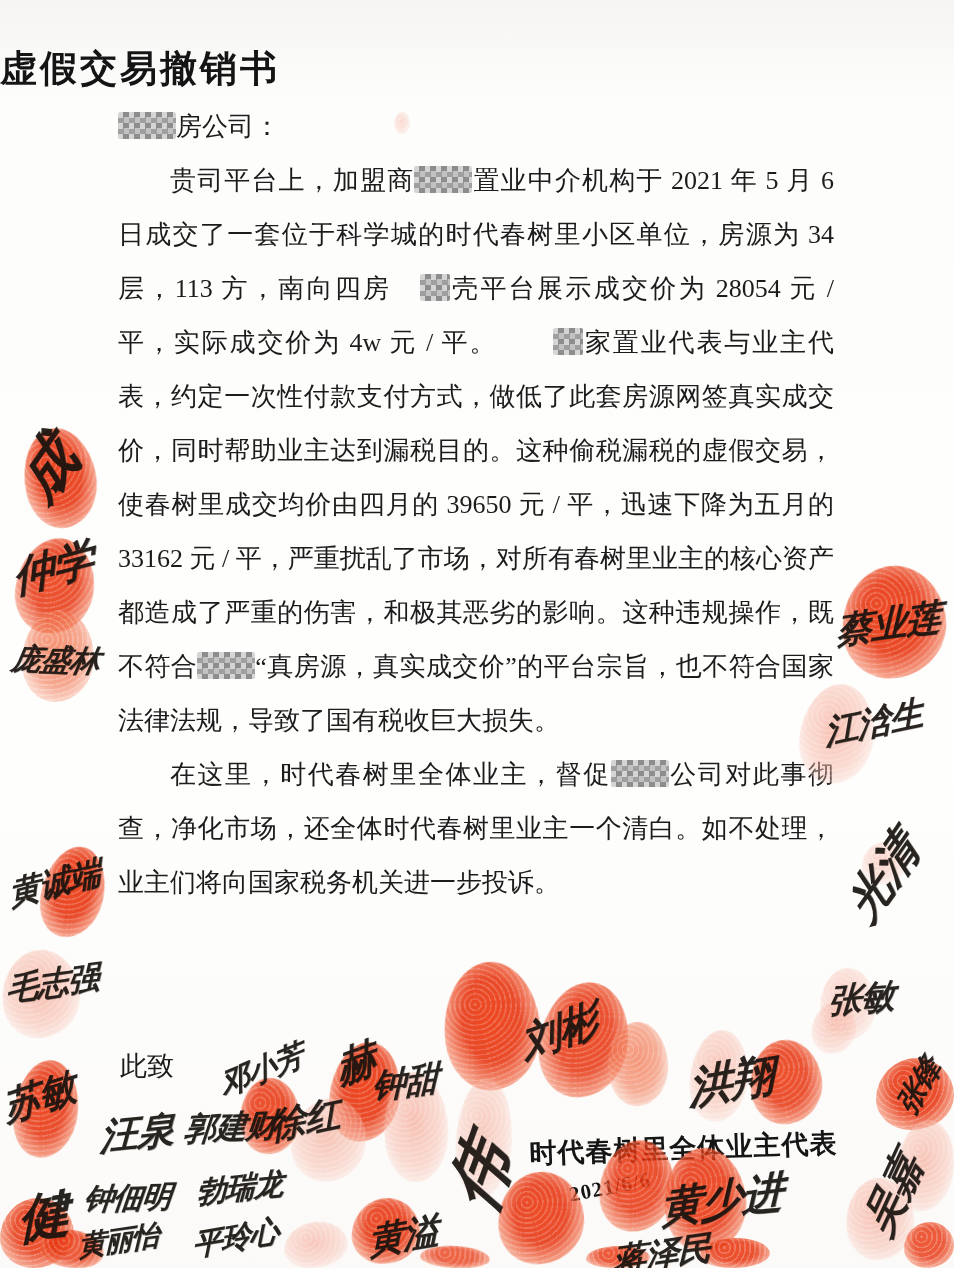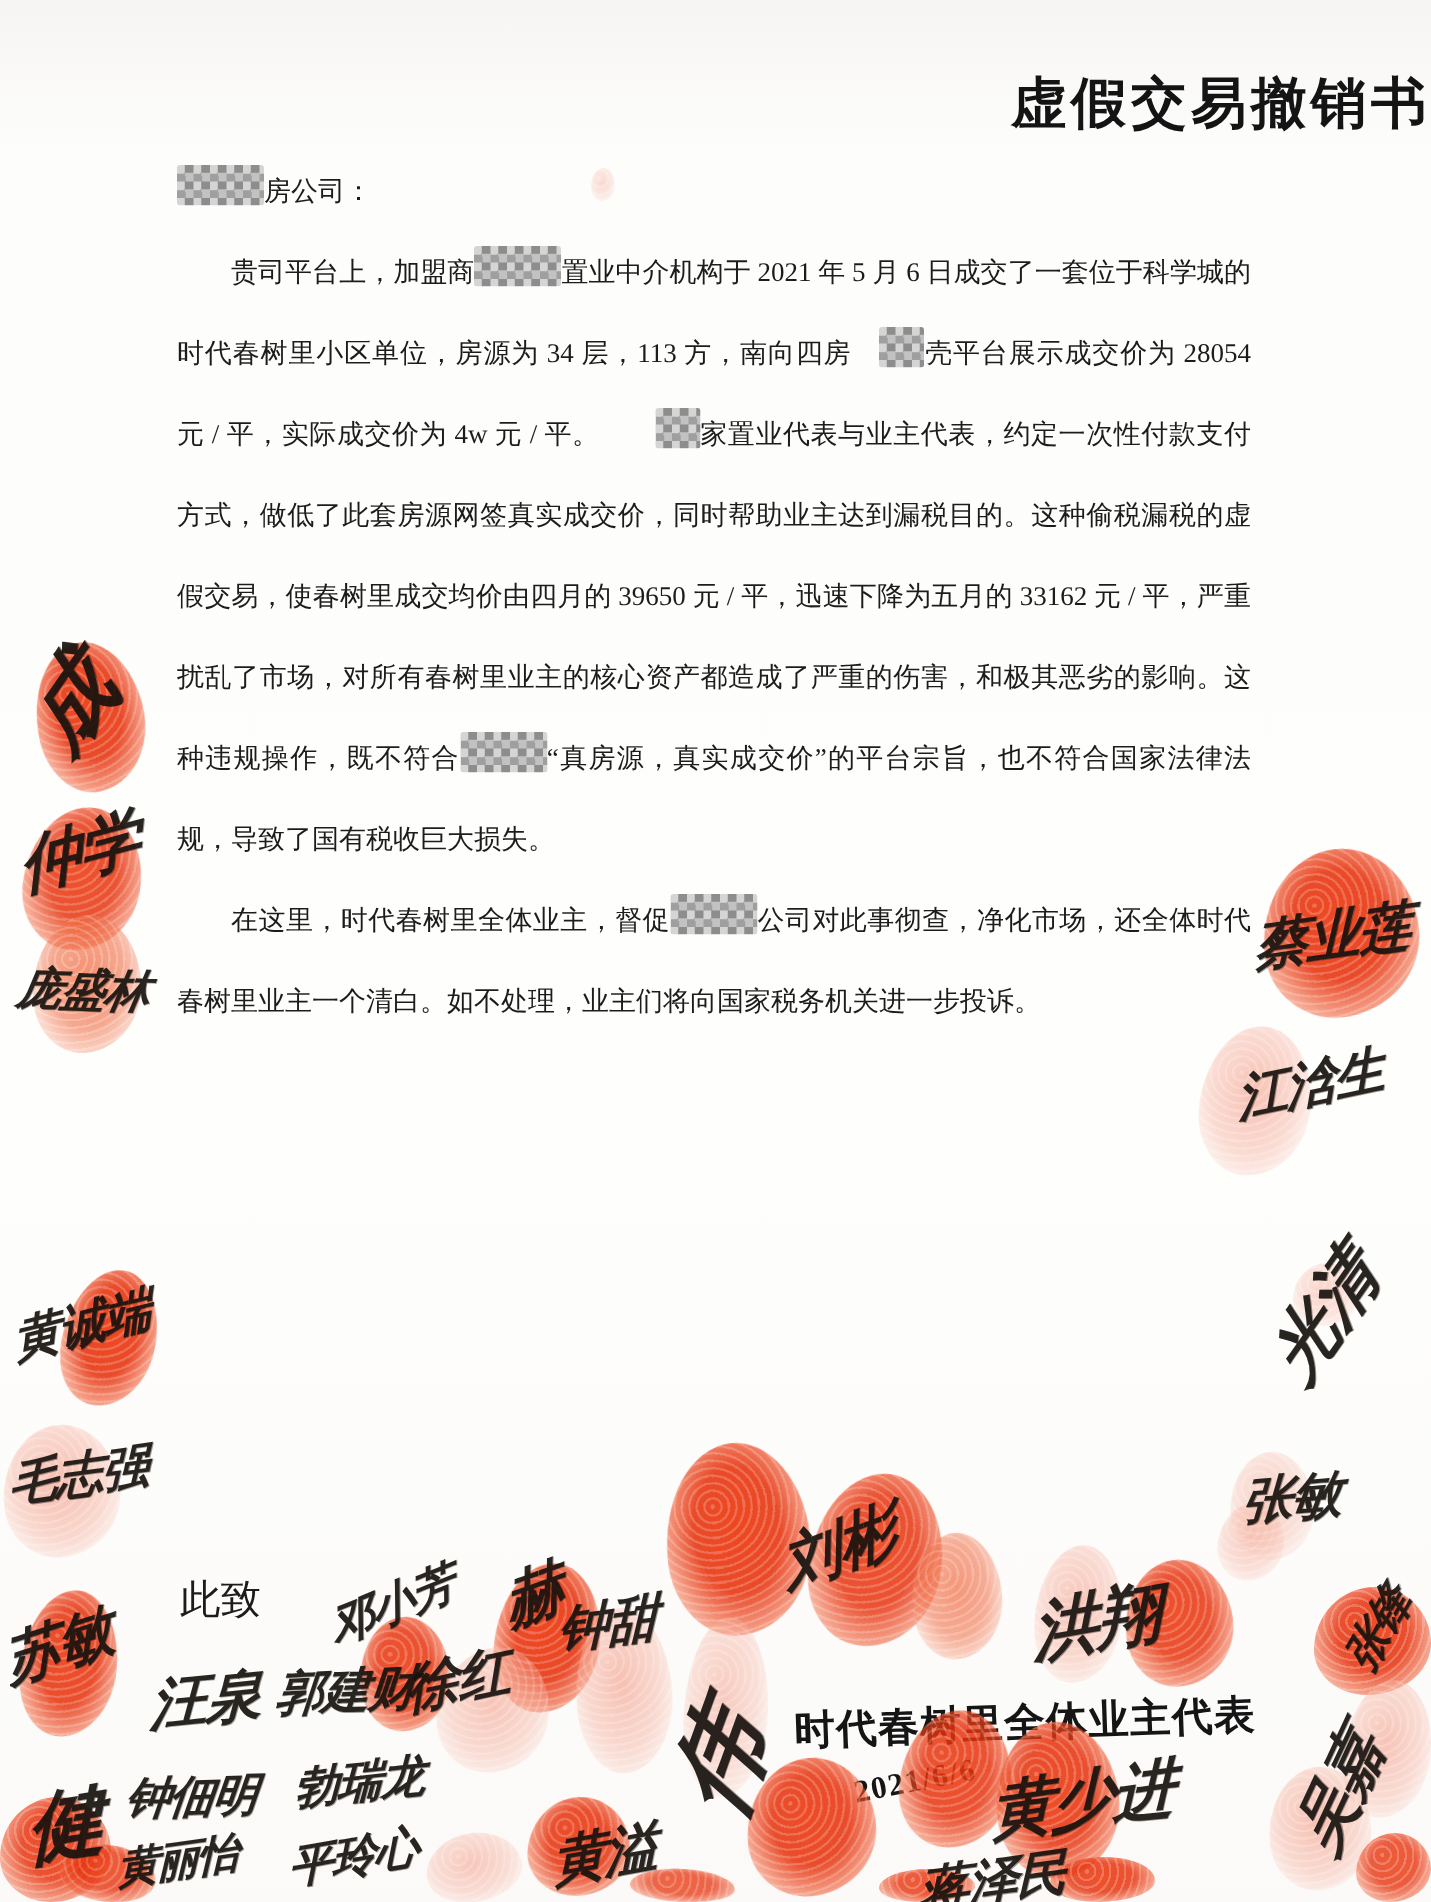--- a/index.html
+++ b/index.html
@@ -8,26 +8,26 @@
     background:#fbfbfa;
     font-family:"Liberation Serif","DejaVu Serif",serif;
   }
   #paper{
     position:absolute;inset:0;
     background:
       linear-gradient(180deg, #f6f5f4 0%, #fdfdfc 8%, #fefefd 60%, #fbfaf8 100%);
   }
   
   #title{
-    position:absolute;top:44px;left:0;width:954px;text-align:right;
+    position:absolute;top:44px;left:0;width:954px;text-align:left;
     font-size:37px;font-weight:bold;color:#141414;letter-spacing:3px;
   }
   #textcol{
     position:absolute;left:118px;top:100px;width:716px;
-    font-size:18px;color:#1c1c1c;line-height:54px;
+    font-size:26px;color:#1c1c1c;line-height:54px;
     text-align:justify;
   }
   #textcol p{margin:0;text-indent:2em;}
   #textcol .salutation{text-indent:0;}
   .censor{
     display:inline-block;height:27px;border-radius:2px;
     vertical-align:-4px;opacity:.92;
     background-image:conic-gradient(#848484 25%, #bdbdbd 0 50%, #989898 0 75%, #d2d2d2 0);
     background-size:11px 11px;
   }

